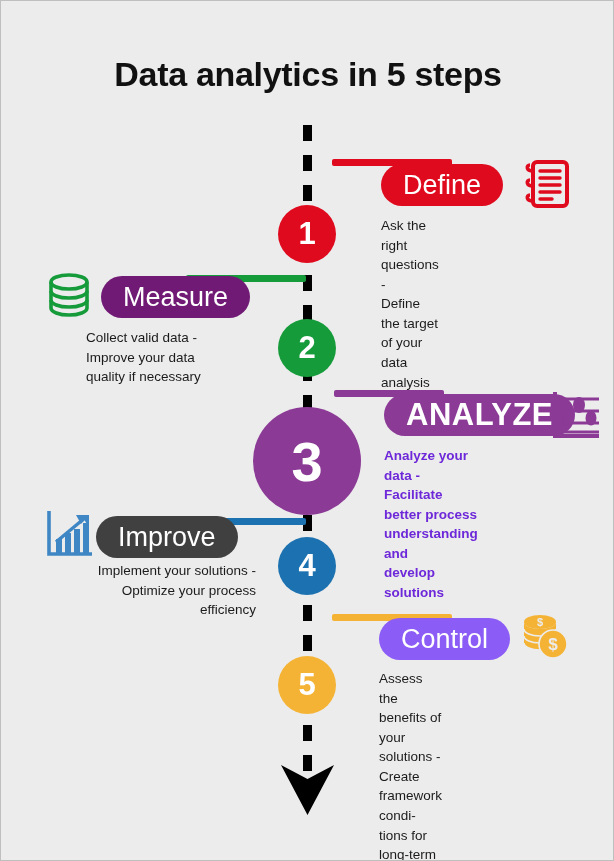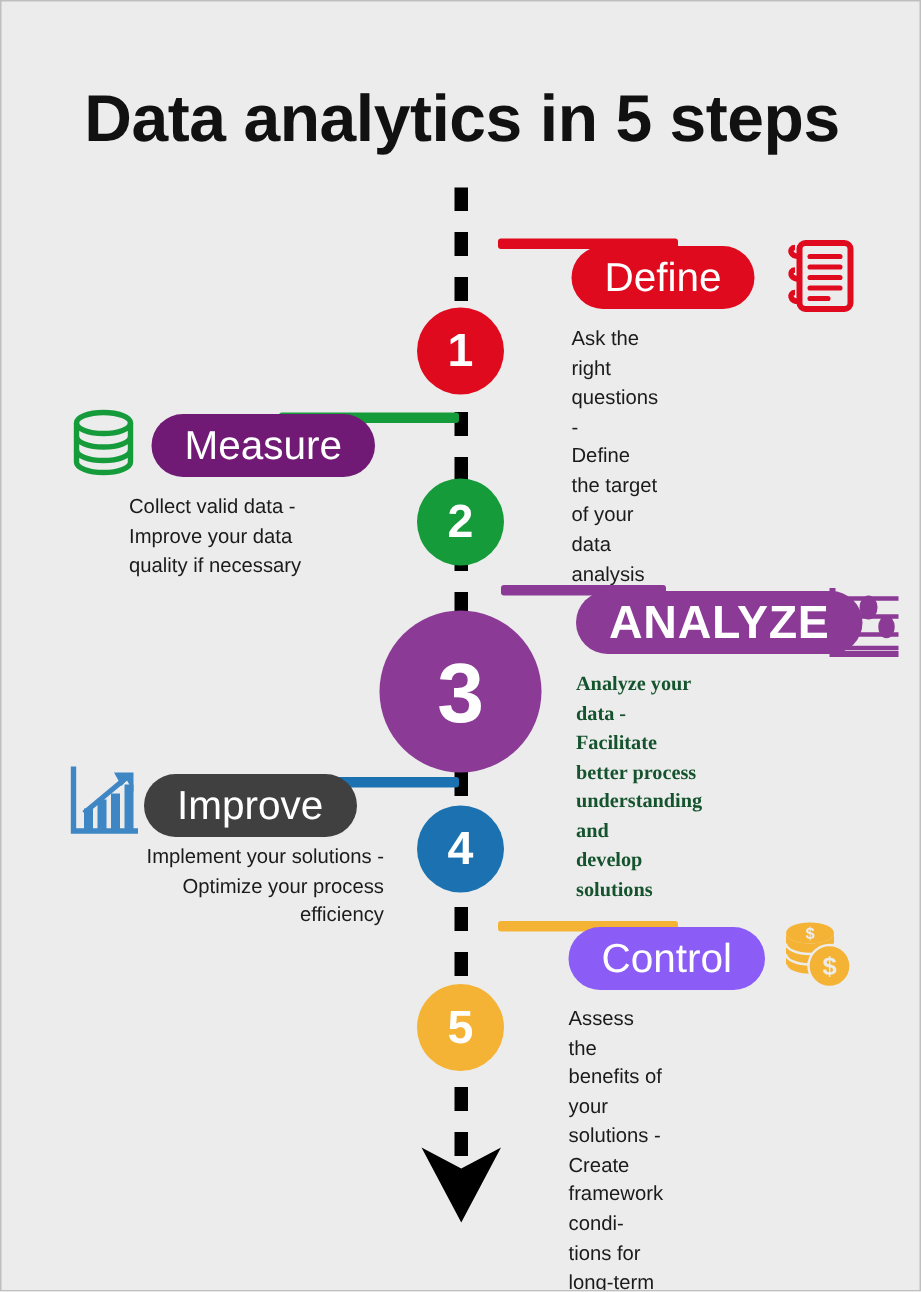--- a/index.html
+++ b/index.html
@@ -4,40 +4,40 @@
 <style>
   html,body{margin:0;padding:0;background:#fff;}
   body{font-family:"Liberation Sans",sans-serif;}
   #canvas{
     position:relative;width:614px;height:861px;
     background:#ECECEC;border:1px solid #BFBFBF;
     box-sizing:border-box;overflow:hidden;
   }
   #title{
     position:absolute;left:0;top:54px;width:614px;text-align:center;
-    font-size:44px;font-weight:bold;color:#111;letter-spacing:-0.3px;
+    font-size:34px;font-weight:bold;color:#111;letter-spacing:-0.3px;
   }
   
   .spine{
     position:absolute;left:302px;top:124px;width:9px;height:648px;
     background:repeating-linear-gradient(to bottom,#000 0px,#000 16px,transparent 16px,transparent 30px);
   }
   .arrow{position:absolute;left:278px;top:762px;width:57px;height:54px;}
   
   .step{position:absolute;}
   .connector{position:absolute;height:7px;border-radius:2px;}
   .pill{
     position:absolute;height:42px;border-radius:21px;
     display:flex;align-items:center;justify-content:center;
     color:#fff;font-size:27px;padding:0 22px;box-sizing:border-box;
     white-space:nowrap;
   }
   .pill.emph{font-size:31px;font-weight:bold;letter-spacing:0.5px;}
   .desc{position:absolute;font-size:13.5px;line-height:1.45;color:#1b1b1b;white-space:pre-line;}
-  .desc.bold{font-weight:bold;color:#14532d;font-family:Liberation Serif, serif;}
+  .desc.bold{font-weight:bold;color:#6d28d9;}
   .icon{position:absolute;}
   .circle{
     position:absolute;border-radius:50%;
     display:flex;align-items:center;justify-content:center;
     color:#fff;font-weight:bold;
   }
   .c-sm{width:58px;height:58px;font-size:31px;}
   .c-lg{width:108px;height:108px;font-size:56px;}
 </style>
 </head>

